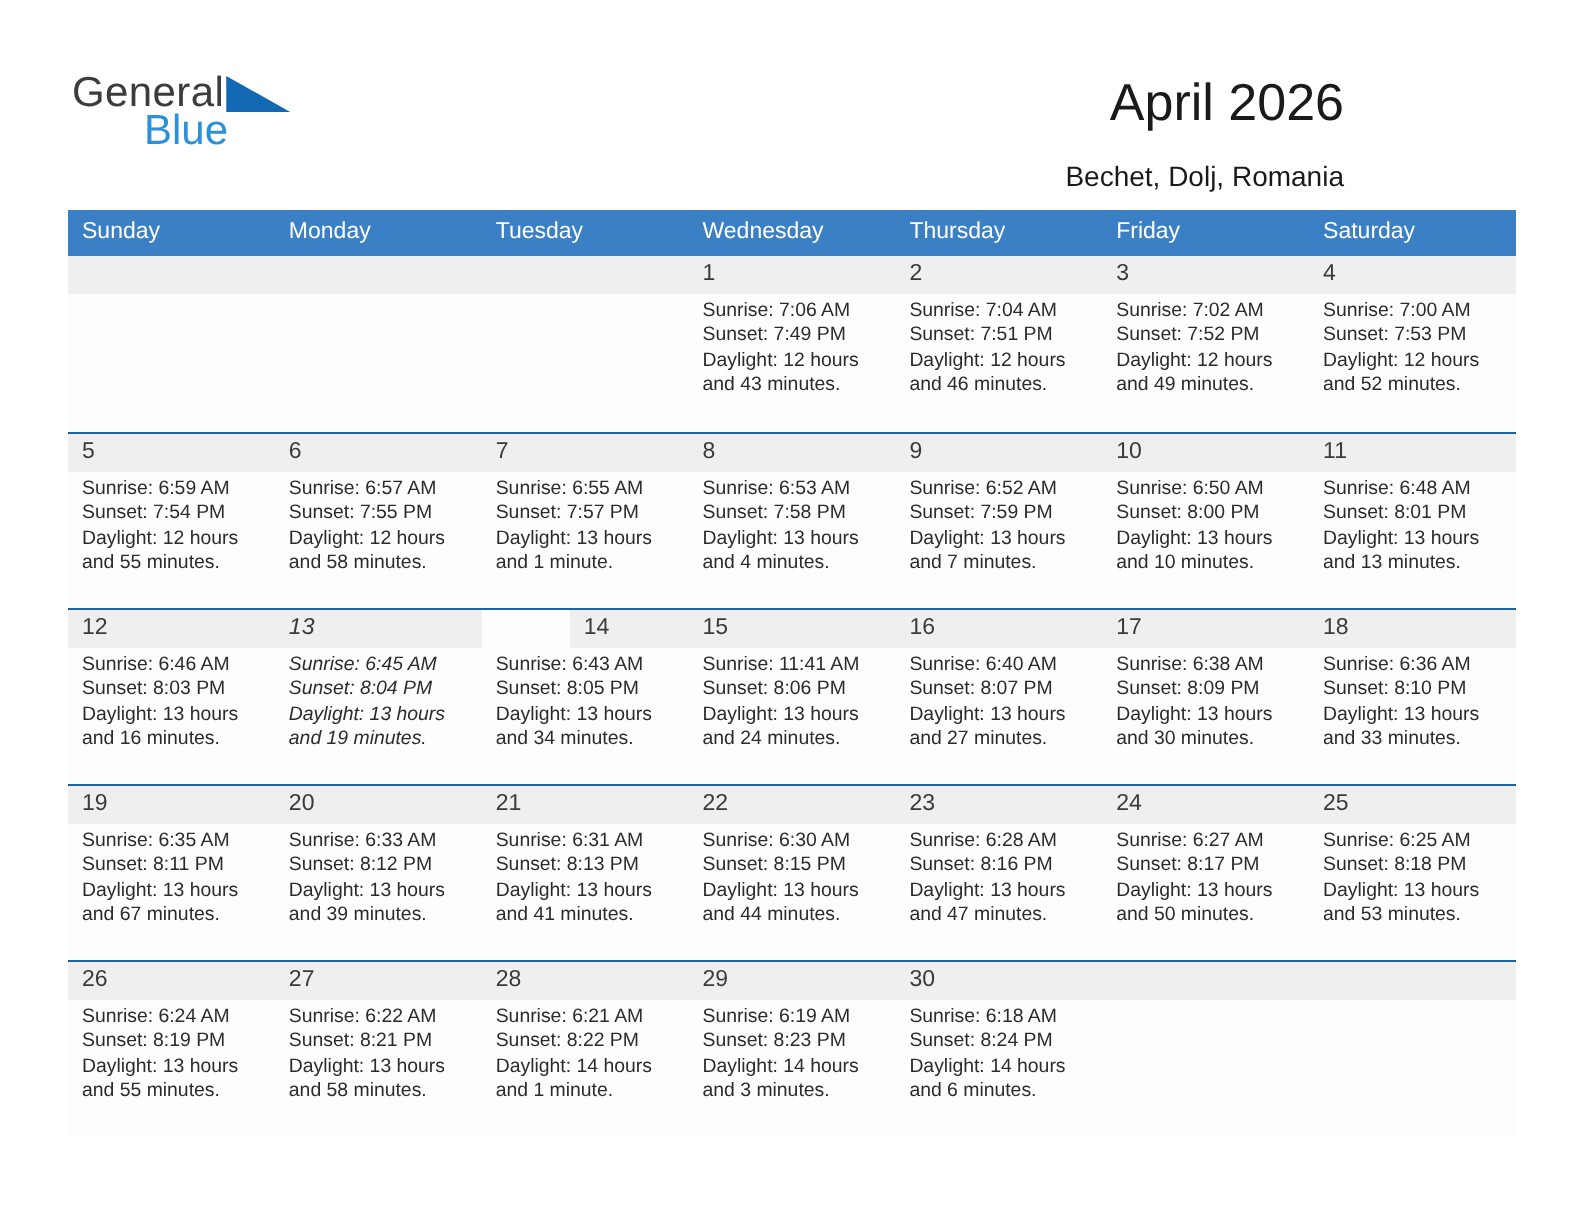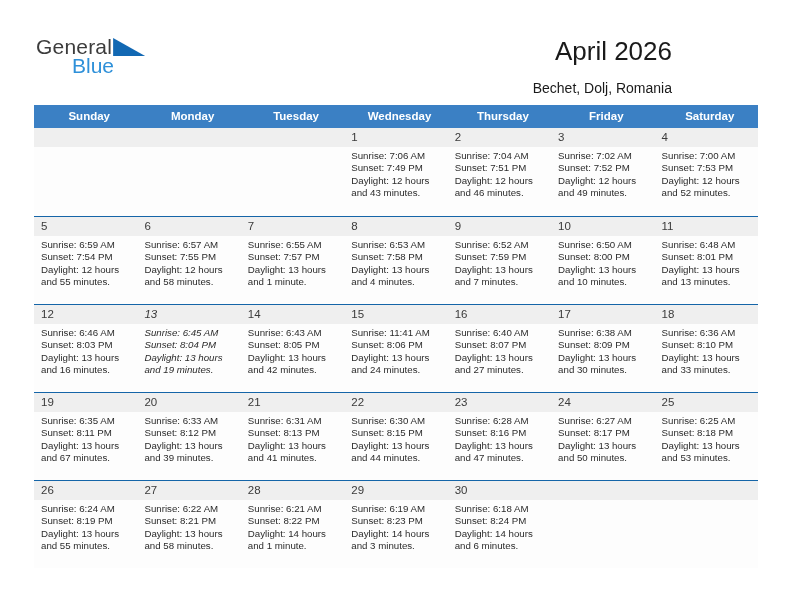--- a/index.html
+++ b/index.html
@@ -46,22 +46,22 @@
   
   .cal {
     position:absolute; left:34px; top:105px; width:724px;
     border-collapse:collapse;
     table-layout:fixed;
   }
   .cal th {
     background:#3b80c4;
     color:#ffffff;
     font-size:11.5px;
-    font-weight:700;
-    text-align:center;
+    font-weight:400;
+    text-align:left;
     padding:5px 0 6px 7px;
     border:none;
   }
   .cal td {
     vertical-align:top;
     padding:0;
     border:none;
     width:103.4px;
   }
   .cell {
@@ -275,26 +275,26 @@
               <div class="info">
                 <div>Sunrise: 6:45 AM</div>
                 <div>Sunset: 8:04 PM</div>
                 <div>Daylight: 13 hours</div>
                 <div>and 19 minutes.</div>
               </div>
             </div>
           </td>
           <td>
             <div class="cell" style="border-top-color: rgb(21, 101, 168);">
-              <div class="daynum-band" style="background: rgb(239, 239, 239);">14</div>
+              <div class="daynum-band" style="background: rgb(239, 239, 239); margin-left: 44px;">14</div>
               <div class="info">
                 <div>Sunrise: 6:43 AM</div>
                 <div>Sunset: 8:05 PM</div>
                 <div>Daylight: 13 hours</div>
-                <div>and 42 minutes.</div>
+                <div>and 34 minutes.</div>
               </div>
             </div>
           </td>
           <td>
             <div class="cell" style="border-top-color: rgb(21, 101, 168);">
               <div class="daynum-band" style="background: rgb(239, 239, 239);">15</div>
               <div class="info">
                 <div>Sunrise: 11:41 AM</div>
                 <div>Sunset: 8:06 PM</div>
                 <div>Daylight: 13 hours</div>

